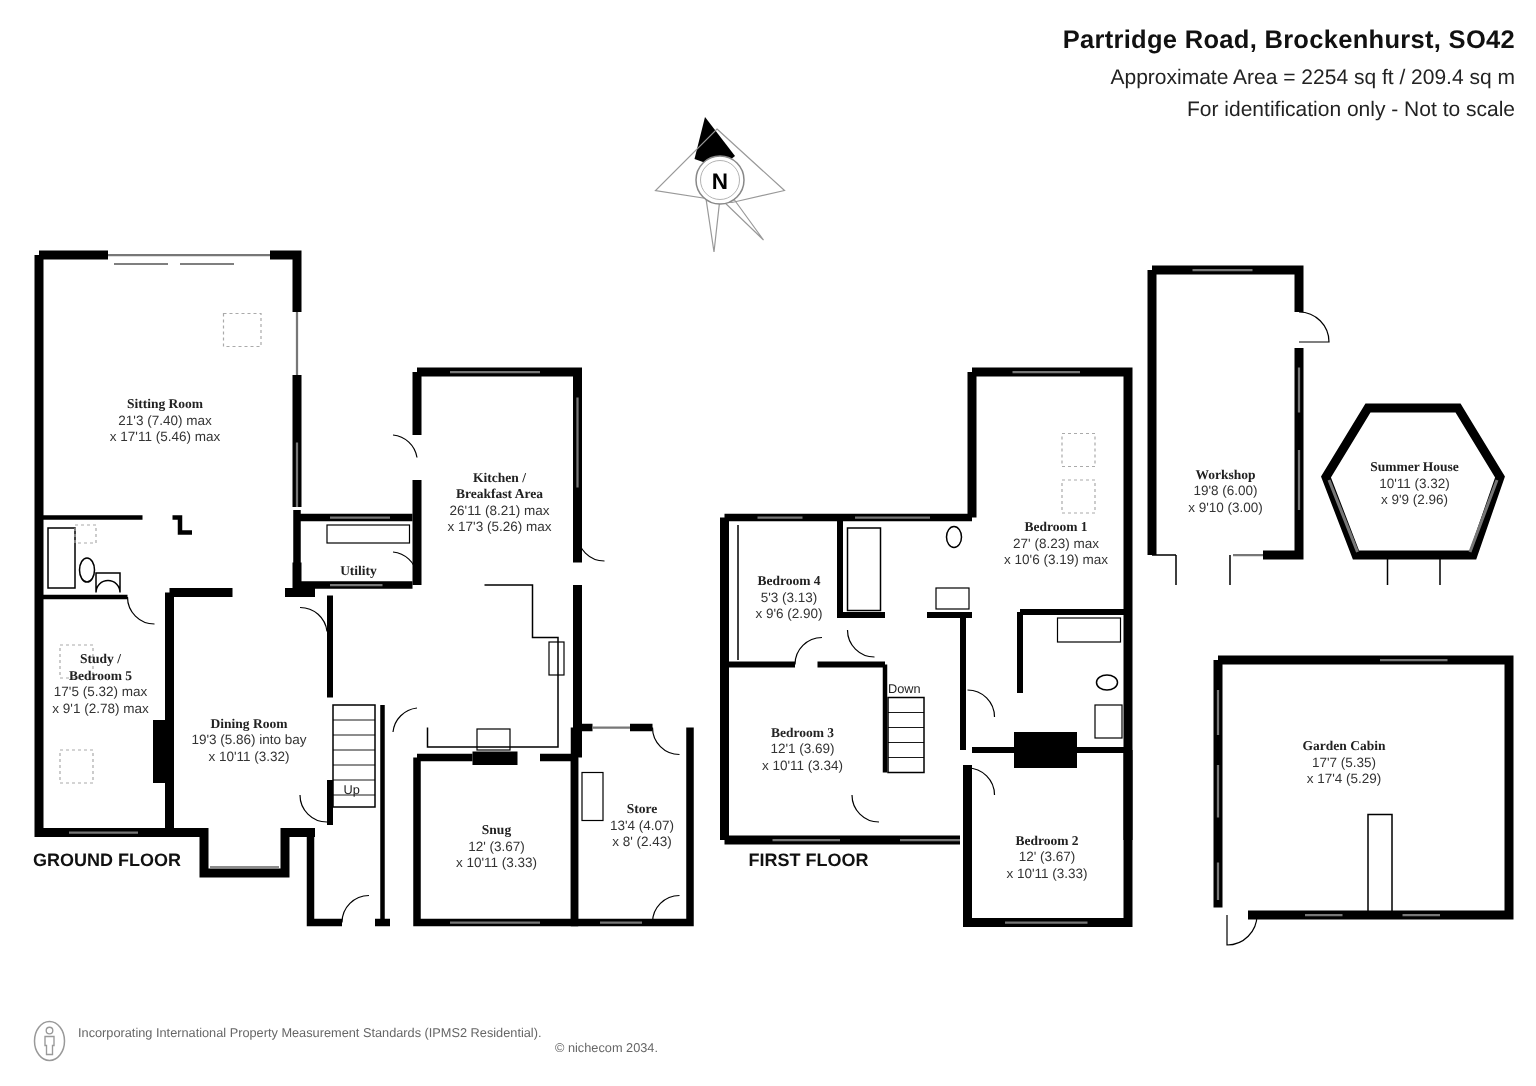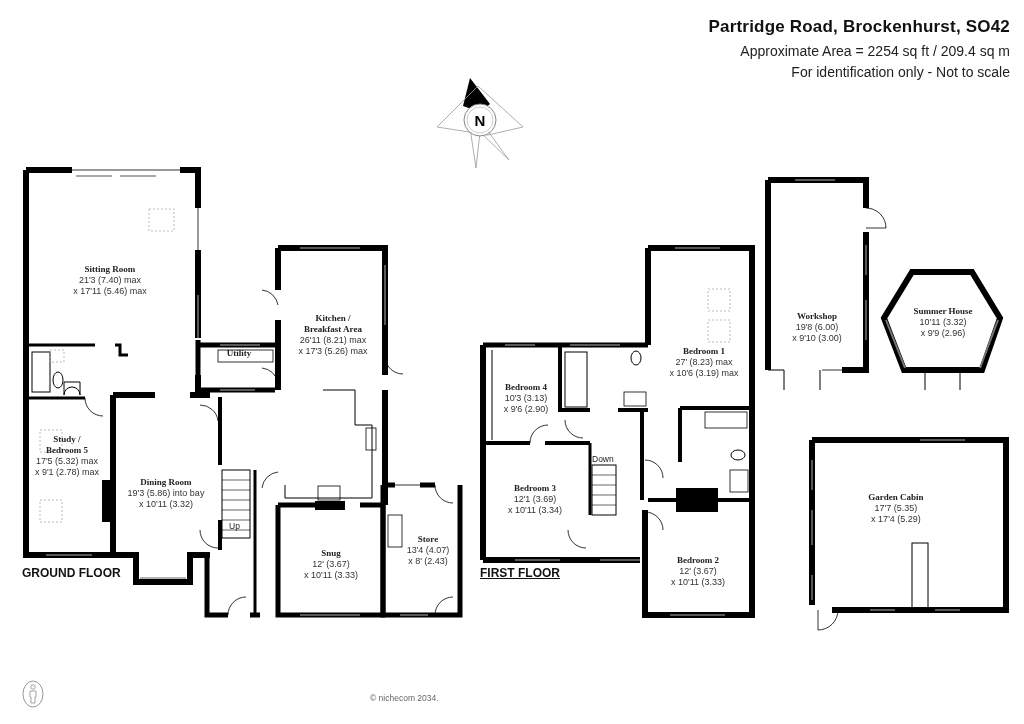--- a/index.html
+++ b/index.html
@@ -175,21 +175,21 @@
   <span class="room-name">Sitting Room</span>
   <span class="room-dim">21'3 (7.40) max</span>
   <span class="room-dim">x 17'11 (5.46) max</span>
 </div>
 <div class="room-label" style="left:333px; top:313px;">
   <span class="room-name">Kitchen /</span>
   <span class="room-name">Breakfast Area</span>
   <span class="room-dim">26'11 (8.21) max</span>
   <span class="room-dim">x 17'3 (5.26) max</span>
 </div>
-<div class="room-label" style="left:239px; top:348px;">
+<div class="room-label" style="left:239px; top:375px;">
   <span class="room-name">Utility</span>
 </div>
 <div class="room-label" style="left:67px; top:434px;">
   <span class="room-name">Study /</span>
   <span class="room-name">Bedroom 5</span>
   <span class="room-dim">17'5 (5.32) max</span>
   <span class="room-dim">x 9'1 (2.78) max</span>
 </div>
 <div class="room-label" style="left:166px; top:477px;">
   <span class="room-name">Dining Room</span>
@@ -209,35 +209,35 @@
 <div class="small-label" style="left:229px; top:521px;">Up</div>
 <div class="floor-label" style="left:22px; top:566px;">GROUND FLOOR</div>
 
 <div class="room-label" style="left:704px; top:346px;">
   <span class="room-name">Bedroom 1</span>
   <span class="room-dim">27' (8.23) max</span>
   <span class="room-dim">x 10'6 (3.19) max</span>
 </div>
 <div class="room-label" style="left:526px; top:382px;">
   <span class="room-name">Bedroom 4</span>
-  <span class="room-dim">10'3 (3.13)</span>
+  <span class="room-dim">5'3 (3.13)</span>
   <span class="room-dim">x 9'6 (2.90)</span>
 </div>
 <div class="room-label" style="left:535px; top:483px;">
   <span class="room-name">Bedroom 3</span>
   <span class="room-dim">12'1 (3.69)</span>
   <span class="room-dim">x 10'11 (3.34)</span>
 </div>
 <div class="room-label" style="left:698px; top:555px;">
   <span class="room-name">Bedroom 2</span>
   <span class="room-dim">12' (3.67)</span>
   <span class="room-dim">x 10'11 (3.33)</span>
 </div>
 <div class="small-label" style="left:592px; top:454px;">Down</div>
-<div class="floor-label" style="left:480px; top:566px;text-decoration:underline;">FIRST FLOOR</div>
+<div class="floor-label" style="left:499px; top:566px;">FIRST FLOOR</div>
 
 <div class="room-label" style="left:817px; top:267px;margin-top:44px;">
   <span class="room-name">Workshop</span>
   <span class="room-dim">19'8 (6.00)</span>
   <span class="room-dim">x 9'10 (3.00)</span>
 </div>
 <div class="room-label" style="left:943px; top:306px;">
   <span class="room-name">Summer House</span>
   <span class="room-dim">10'11 (3.32)</span>
   <span class="room-dim">x 9'9 (2.96)</span>
@@ -247,14 +247,15 @@
   <span class="room-dim">17'7 (5.35)</span>
   <span class="room-dim">x 17'4 (5.29)</span>
 </div>
 
 <svg class="footer-icon" viewBox="0 0 22 28">
   <ellipse cx="11" cy="14" rx="10" ry="13" fill="none" stroke="#999" stroke-width="1"></ellipse>
   <circle cx="11" cy="7" r="2.2" fill="none" stroke="#999" stroke-width="0.9"></circle>
   <path d="M8,11 L14,11 L14,17 L13,17 L13,23 L9,23 L9,17 L8,17 Z" fill="none" stroke="#999" stroke-width="0.9"></path>
 </svg>
 <div class="footer">
+  <div>Incorporating International Property Measurement Standards (IPMS2 Residential).</div>
 </div>
 <div class="copyright">© nichecom 2034.</div>
 
 </body></html>

